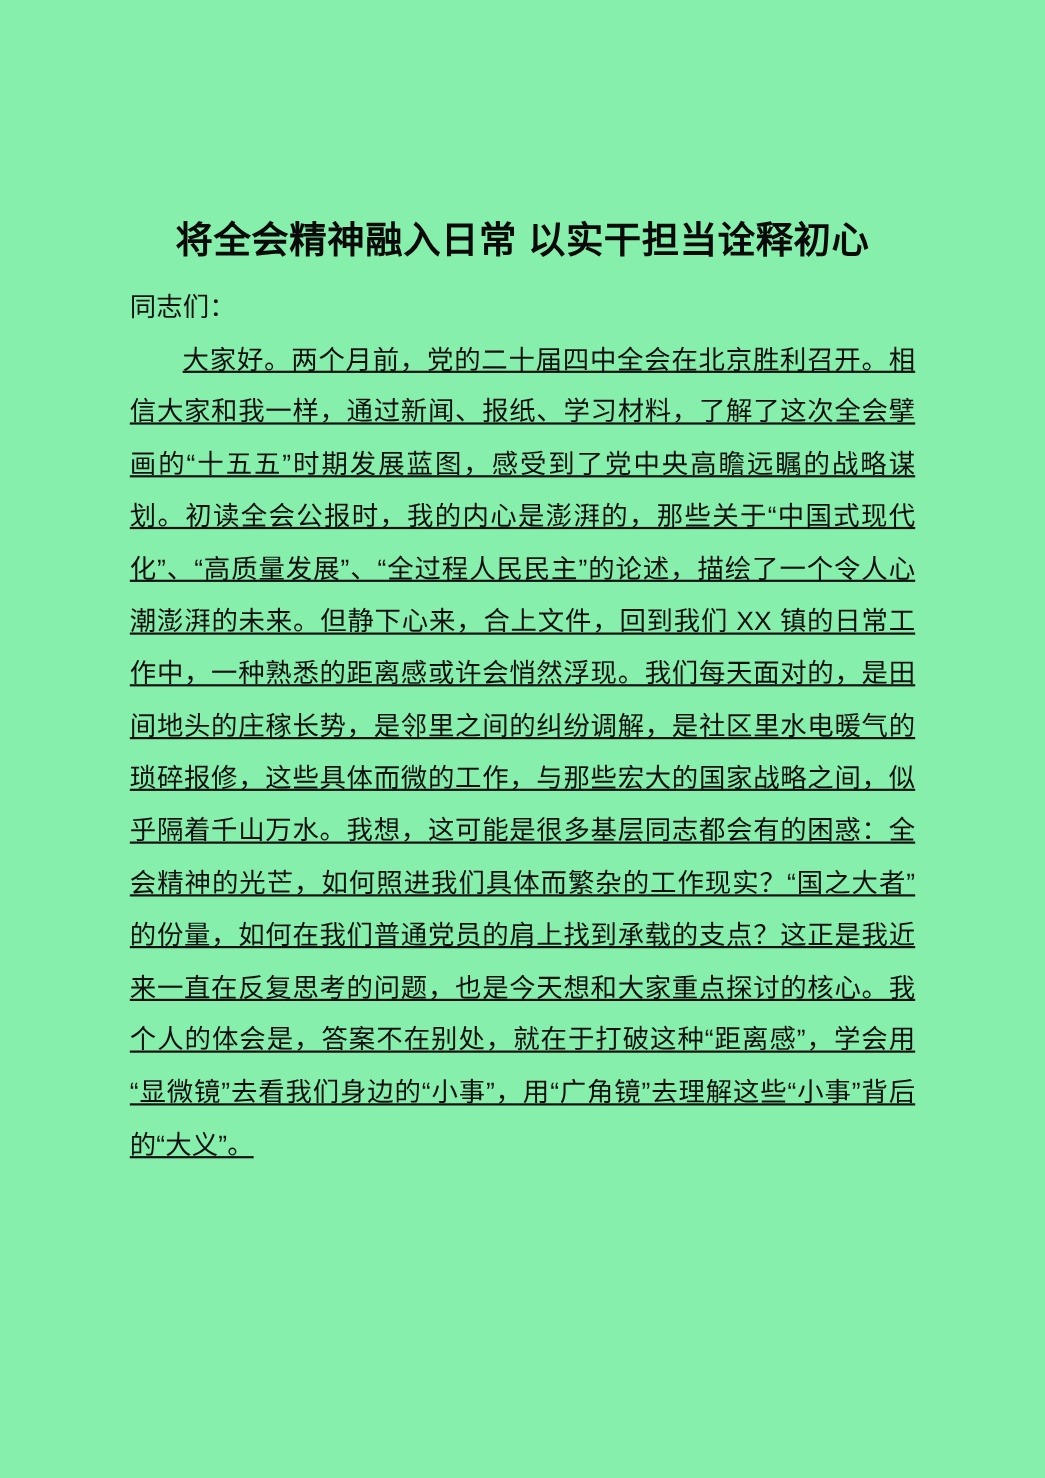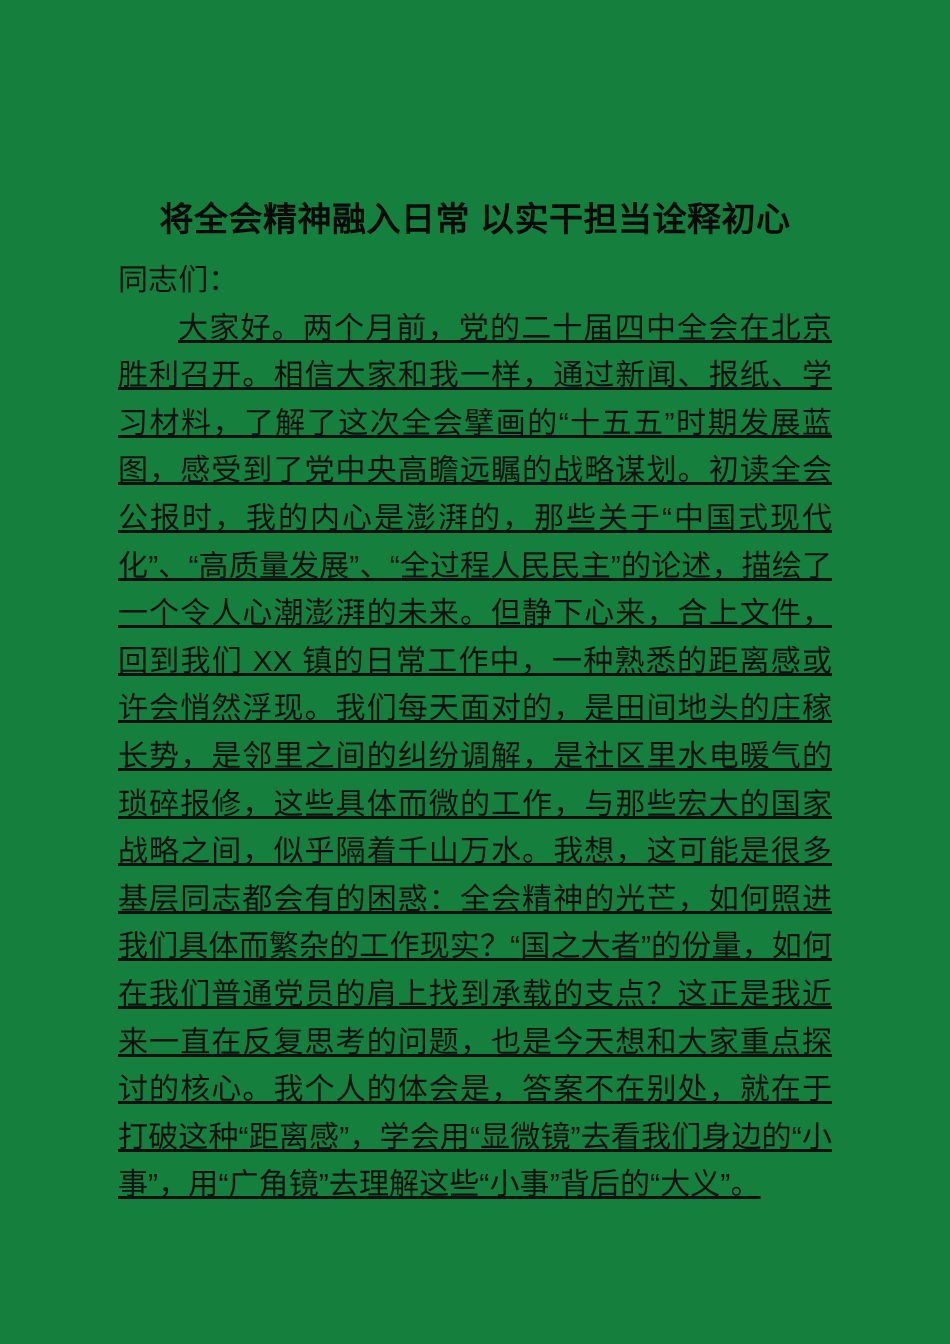--- a/index.html
+++ b/index.html
@@ -15,21 +15,21 @@
     font-family: "Liberation Sans", "DejaVu Sans", sans-serif;
     color: #000000;
     -webkit-font-smoothing: antialiased;
   }
 
   .page {
     position: relative;
     width: 950px;
     height: 1344px;
     box-sizing: border-box;
-    background: #15803d;
+    background: #86efac;
   }
 
   
   .doc-title {
     position: absolute;
     left: 0;
     right: 0;
     top: 172px;
     text-align: center;
     font-size: 34px;
@@ -43,21 +43,21 @@
   
   .body-block {
     position: absolute;
     left: 118px;
     top: 256px;
     width: 714px;
   }
 
   .para {
     margin: 0;
-    font-size: 30px;
+    font-size: 24px;
     line-height: 47.6px;
     color: #111111;
     text-align: justify;
     text-justify: inter-character;
     word-break: break-all;
     letter-spacing: 0.1px;
   }
 
   .para.salutation {
     text-align: left;

